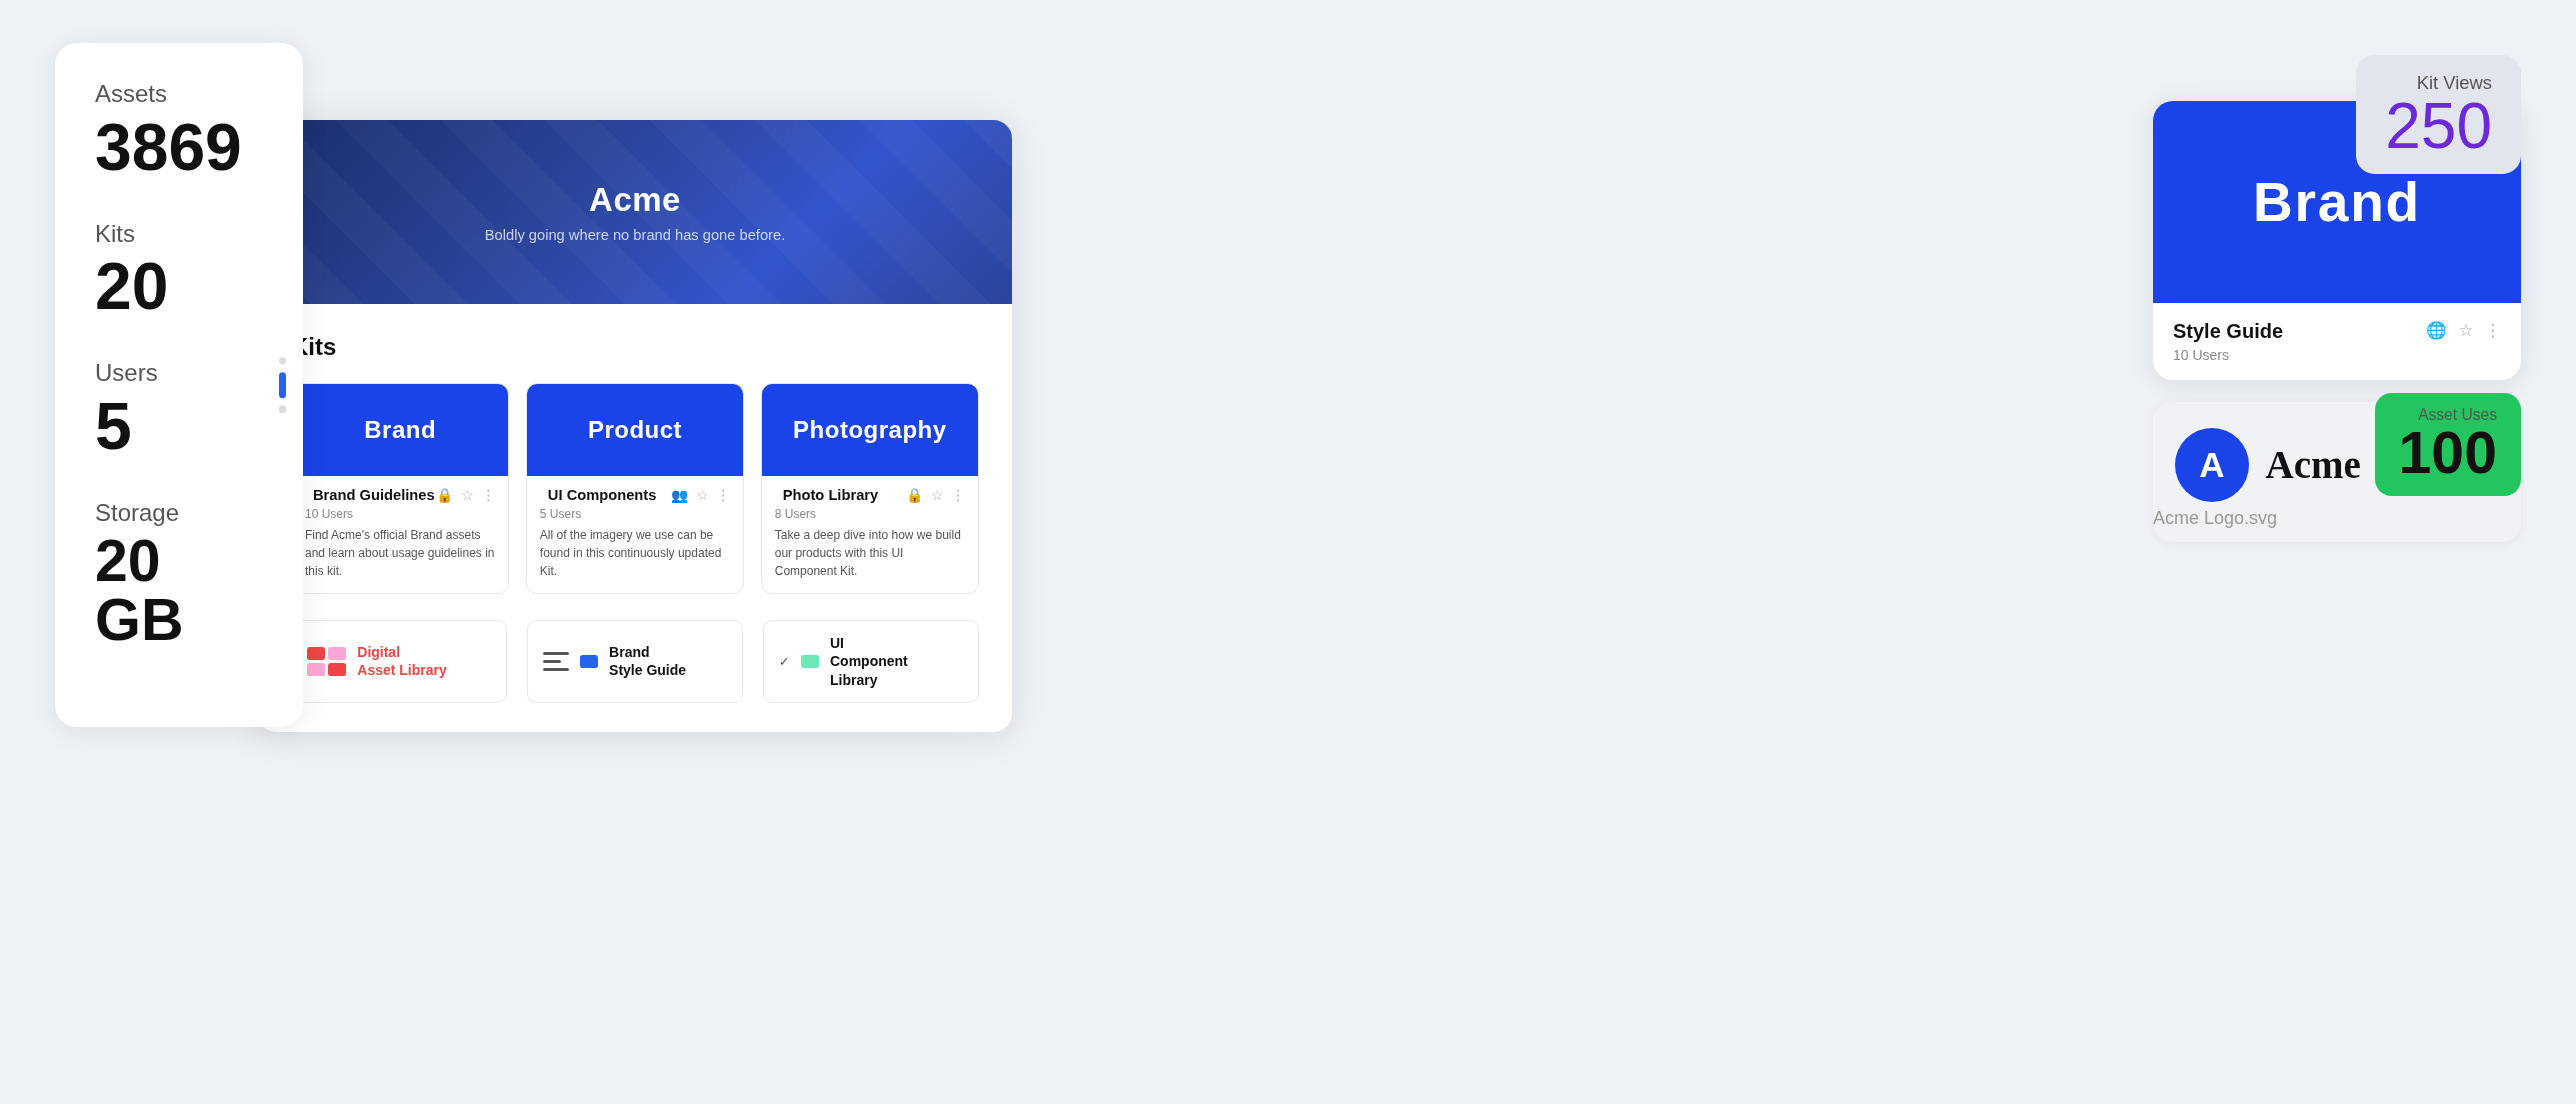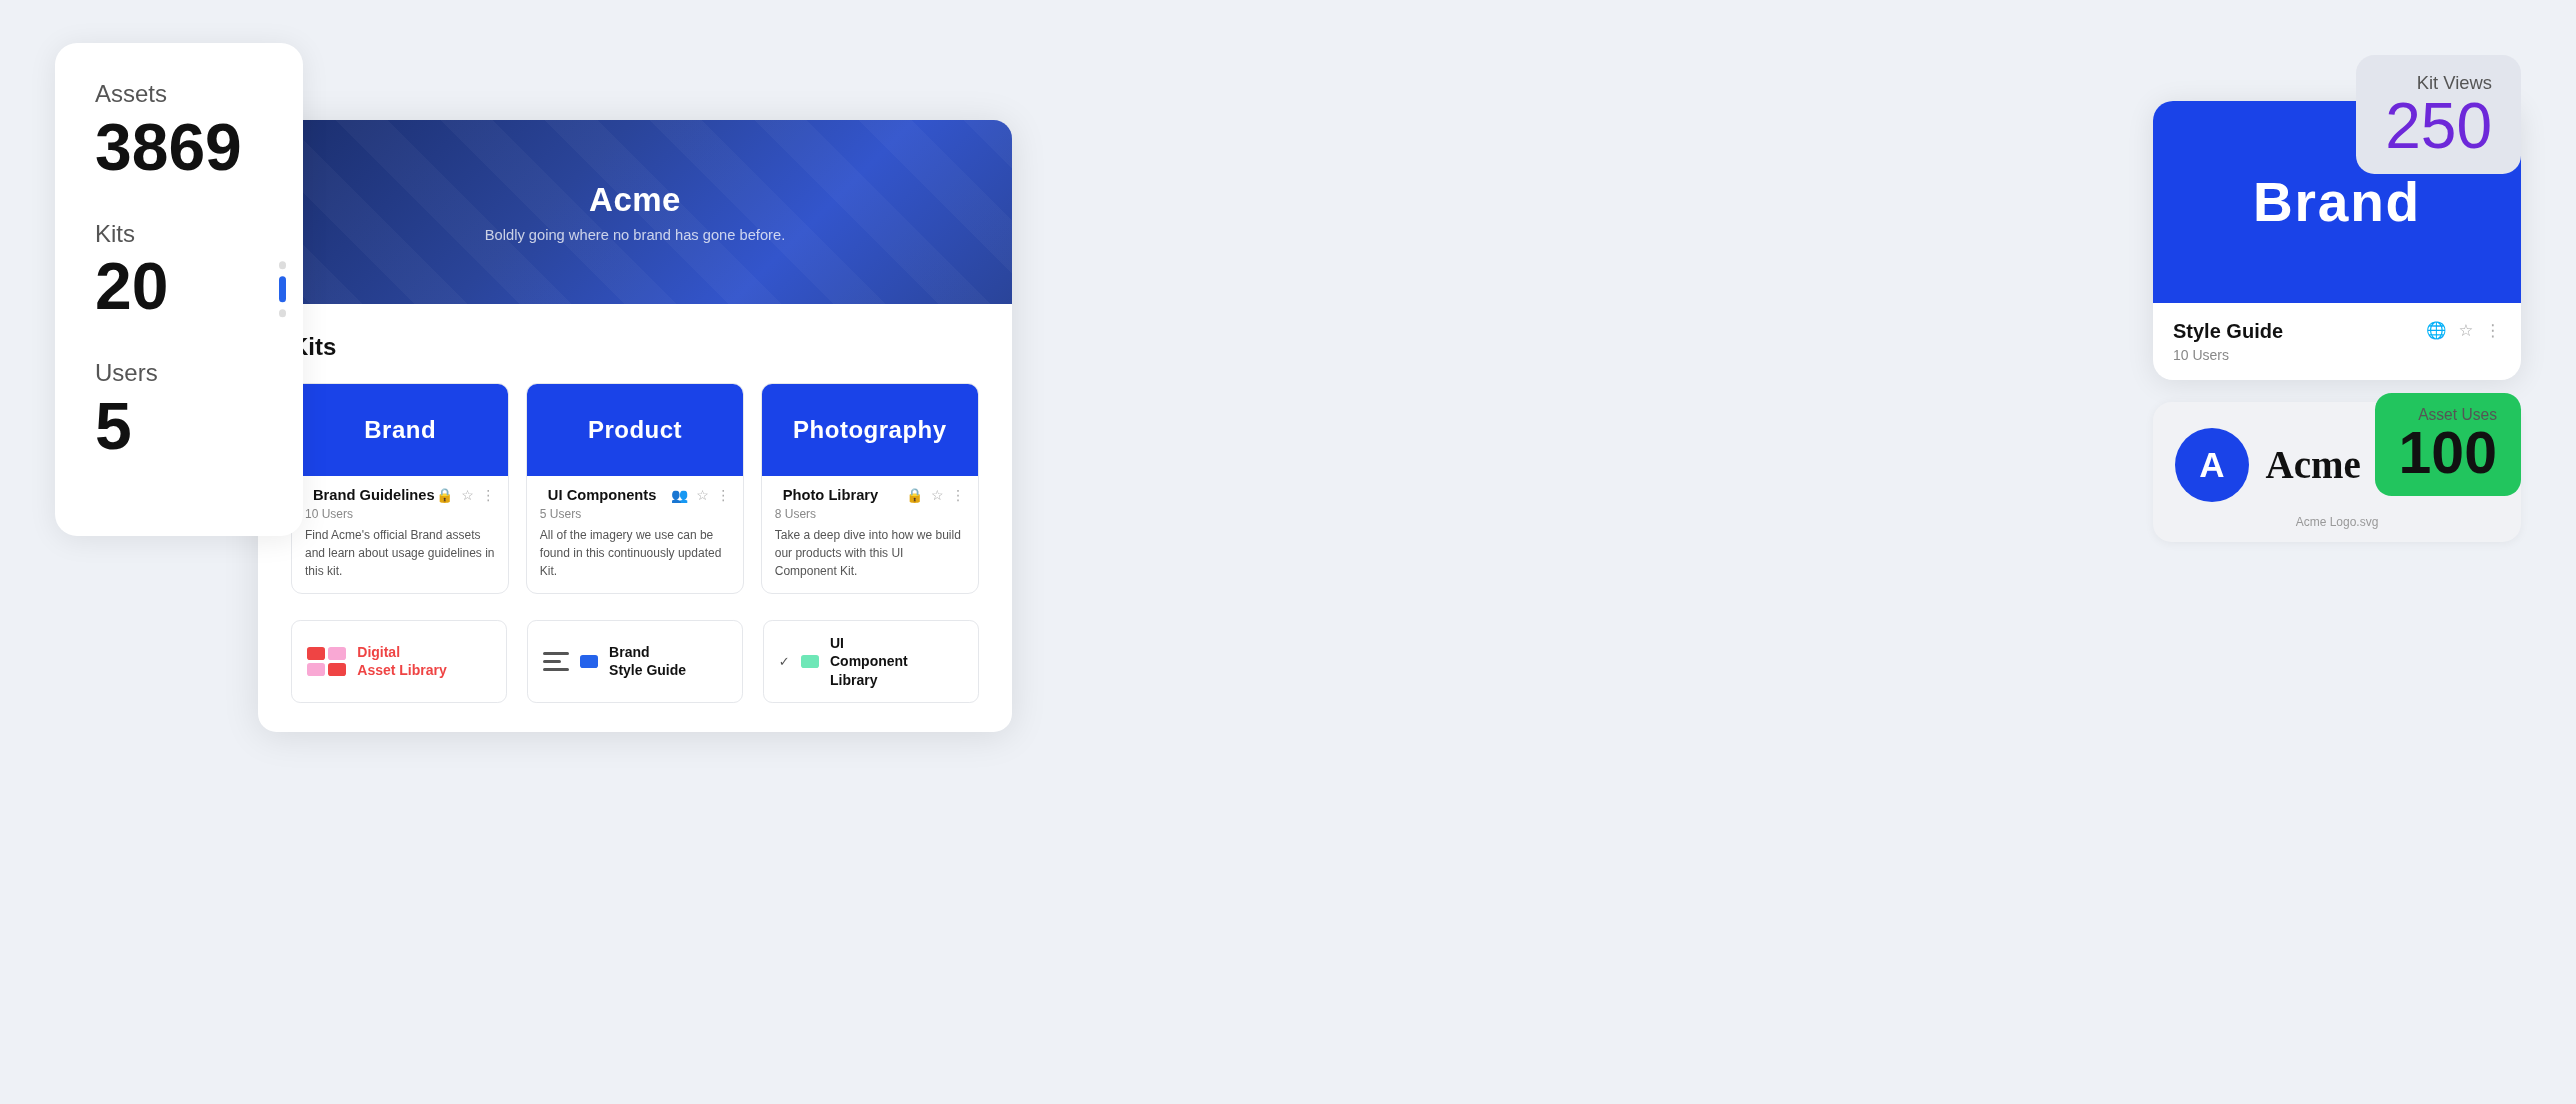--- a/index.html
+++ b/index.html
@@ -261,20 +261,24 @@
     <div class="stat-value">3869</div>
   </div>
   <div class="stat-item">
     <div class="stat-label">Kits</div>
     <div class="stat-value">20</div>
   </div>
   <div class="stat-item">
     <div class="stat-label">Users</div>
     <div class="stat-value">5</div>
   </div>
+  <div class="stat-item">
+    <div class="stat-label">Storage</div>
+    <div class="stat-value storage">20 GB</div>
+  </div>
   <div class="scroll-indicator">
     <div class="scroll-dot"></div>
     <div class="scroll-dot active"></div>
     <div class="scroll-dot"></div>
   </div>
 </div>
 
 <div class="main-panel">
   <div class="hero-banner">
     <div class="hero-title">Acme</div>
@@ -402,17 +406,17 @@
     <div style="position:absolute; top:-9.2px; right:0; background:#22c55e; border-radius:16.6px; padding:13px 24px; z-index:20; text-align:right;">
       <div style="font-size:15.6px; color:#555;">Asset Uses</div>
       <div style="font-size:59px; font-weight:800; color:#111; line-height:1;">100</div>
     </div>
 
     <div style="background:#f1f2f5; border-radius:18.4px; padding:26px 22px 40px; box-shadow:0 1.8px 9.2px rgba(0,0,0,0.05); display:flex; align-items:center; gap:16.6px; min-height:110px;">
       <div style="width:74px; height:74px; border-radius:50%; background:#1a43e8; display:flex; align-items:center; justify-content:center; font-size:35px; font-weight:800; color:#fff; flex-shrink:0;">
         <span>A</span>
       </div>
       <div style="font-size:39px; font-weight:600; color:#111; font-family:Georgia,serif;">Acme</div>
-      <div style="position:absolute; bottom:13px; left:0; right:0; text-align:center; font-size:12px; color:#999;">Acme Logo.svg</div>
+      <div style="position:absolute; bottom:13px; left:0; right:0; font-size:18px; color:#999;">Acme Logo.svg</div>
     </div>
   </div>
 </div>
 
 
 </body></html>

